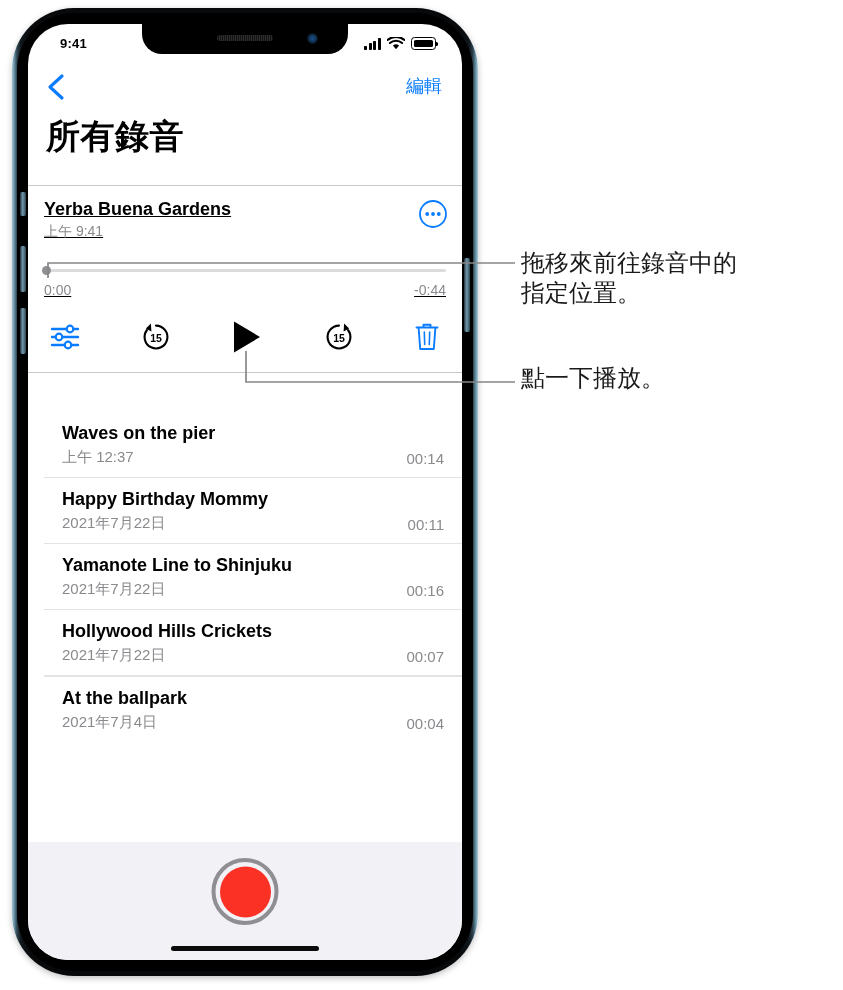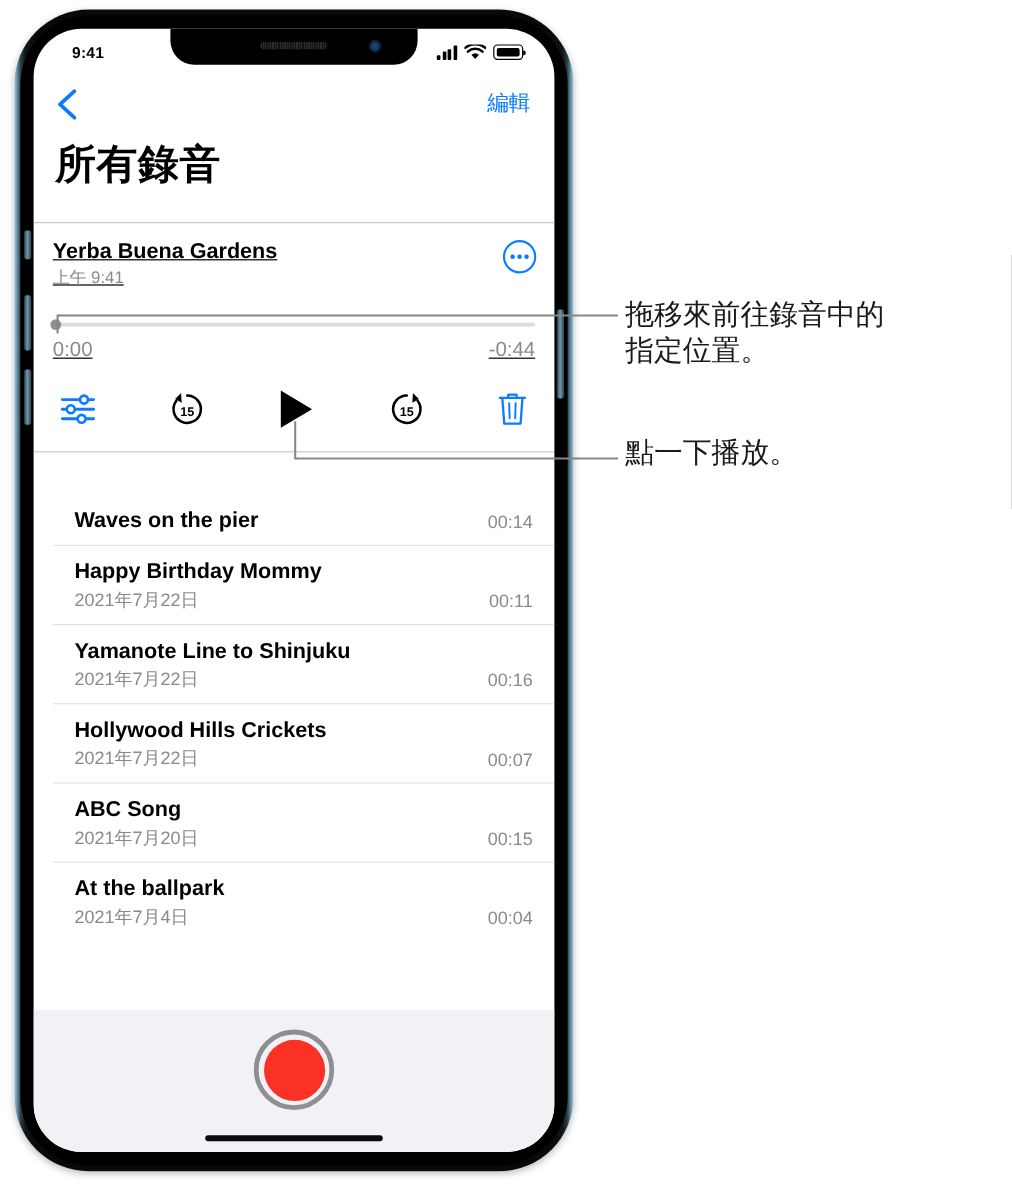--- a/index.html
+++ b/index.html
@@ -226,21 +226,21 @@
     width: 9px;
     height: 9px;
     border-radius: 50%;
     background: #8e8e93;
     cursor: pointer;
   }
   #time-row {
     display: flex;
     justify-content: space-between;
     margin-top: 4px;
-    font-size: 17px;
+    font-size: 14px;
     color: #8a8a8e;
   }
 
   
   #controls {
     display: flex;
     align-items: center;
     justify-content: space-between;
     margin-top: 22px;
     padding: 0 6px 18px 6px;
@@ -465,20 +465,21 @@
         </div>
 
       </div>
     </div>
     <div class="hairline"></div>
   </div>
 
   <div id="list">
       <div class="row">
         <div class="row-title">Waves on the pier</div>
+        <div class="row-sub">上午 12:37</div>
         <div class="row-dur">00:14</div>
       </div>
       <div class="row-sep"></div>
       <div class="row">
         <div class="row-title">Happy Birthday Mommy</div>
         <div class="row-sub">2021年7月22日</div>
         <div class="row-dur">00:11</div>
       </div>
       <div class="row-sep"></div>
       <div class="row">
@@ -486,25 +487,20 @@
         <div class="row-sub">2021年7月22日</div>
         <div class="row-dur">00:16</div>
       </div>
       <div class="row-sep"></div>
       <div class="row">
         <div class="row-title">Hollywood Hills Crickets</div>
         <div class="row-sub">2021年7月22日</div>
         <div class="row-dur">00:07</div>
       </div>
       <div class="row-sep"></div>
-      <div class="row">
-        <div class="row-title">ABC Song</div>
-        <div class="row-sub">2021年7月20日</div>
-        <div class="row-dur">00:15</div>
-      </div>
       <div class="row-sep"></div>
       <div class="row">
         <div class="row-title">At the ballpark</div>
         <div class="row-sub">2021年7月4日</div>
         <div class="row-dur">00:04</div>
       </div>
     </div>
 
   <div id="record-bar">
     <div id="record-button">

